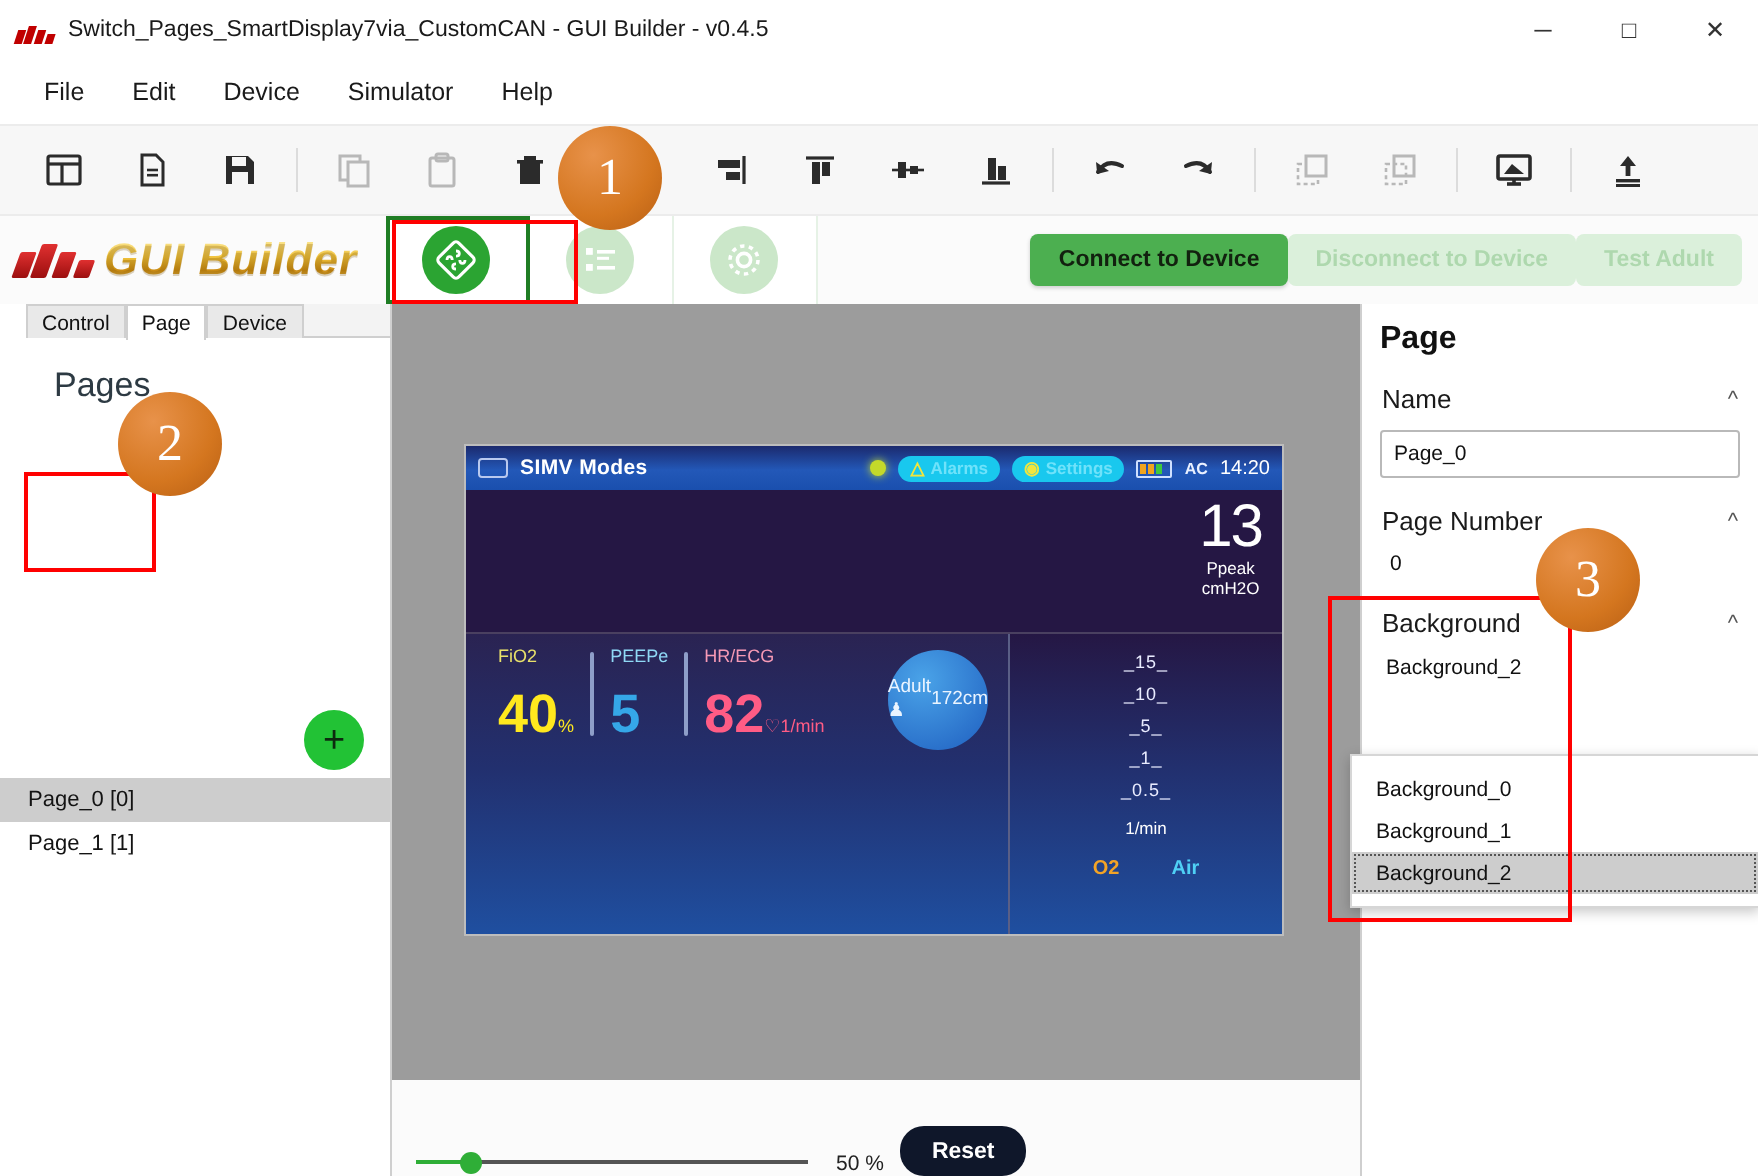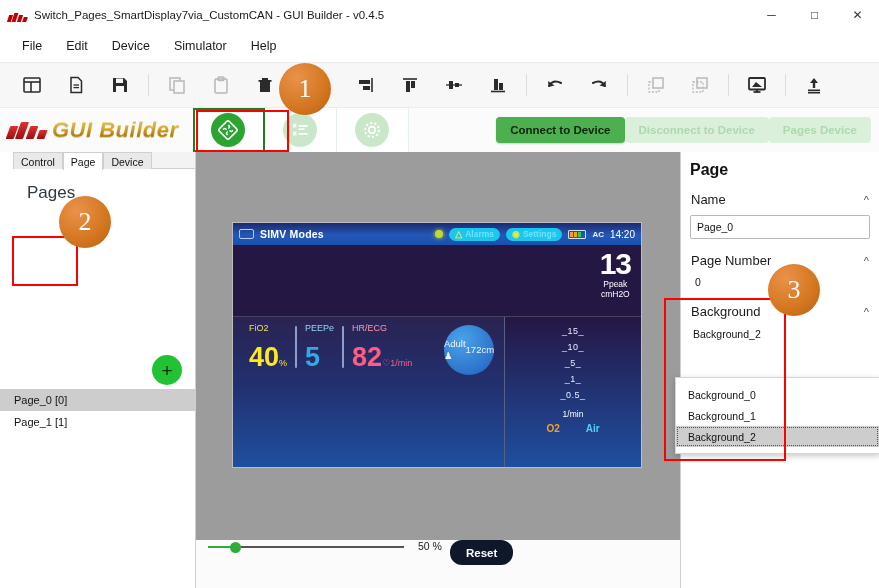--- a/index.html
+++ b/index.html
@@ -114,21 +114,21 @@
   }
   .pagelist .row.selected { background:#cdcdcd; }
 
   
   .canvas {
     position:absolute; left:196px; top:152px; width:484px; height:388px; background:#9c9c9c;
   }
   .canvas-bottom {
     position:absolute; left:196px; top:540px; width:484px; height:48px; background:#fbfbfb;
   }
-  .zoomrow { display:flex; align-items:flex-start; height:48px; padding-left:12px; gap:8px; }
+  .zoomrow { display:flex; align-items:flex-end; height:48px; padding-left:12px; gap:8px; }
   .slider { position:relative; width:196px; height:14px; display:flex; align-items:center; }
   .slider .track { position:absolute; left:0; right:0; height:2px; background:#555; }
   .slider .fill { position:absolute; left:0; width:22px; height:2px; background:#2fae37; }
   .slider .knob { position:absolute; left:22px; width:11px; height:11px; border-radius:50%; background:#2fae37; }
   .zoompct { font-size:10.5px; color:#222; margin-left:6px; }
   .resetbtn {
     height:25px; padding:12px 16px; border-radius:12px; background:#0f172a; color:#ffffff;
     font-size:11.5px; font-weight:bold; display:flex; align-items:center; justify-content:center;
   }
 
@@ -155,21 +155,21 @@
   .batt i { display:block; width:3px; height:100%; background:#f0a41e; }
   .batt i:nth-child(3){background:#3ec93e;}
   .ac { color:#e9f0ff; font-size:8px; font-weight:bold; }
   .clock { color:#ffffff; font-size:10px; }
 
   .scr-upper {
     height:72px; width:100%; background:#251744; position:relative;
     border-bottom:1px solid #4a4060;
   }
   .ppeak { position:absolute; right:10px; top:4px; text-align:center; color:#fff; }
-  .ppeak .val { font-size:30px; font-weight:bold; line-height:30px; letter-spacing:-1px; }
+  .ppeak .val { font-size:30px; font-weight:normal; line-height:30px; letter-spacing:-1px; }
   .ppeak .lbl { font-size:8.5px; line-height:10px; }
   .ppeak .unit { font-size:8.5px; line-height:10px; }
 
   .scr-lower { height:150px; width:100%; display:flex; }
   .vitals {
     width:272px; background:linear-gradient(180deg,#2a2352 0%,#22306f 45%,#1f4fa0 100%);
     position:relative; border-right:1px solid #5a5f86;
   }
   .vrow { display:flex; align-items:flex-start; padding:6px 0 0 8px; gap:0px; }
   .vitem { padding:0 8px; }
@@ -185,21 +185,21 @@
     background:radial-gradient(circle at 35% 30%, #4aa3e8, #1f5fc0);
     display:flex; flex-direction:row; align-items:center; justify-content:center;
     color:#eaf4ff; font-size:9.5px; line-height:12px;
   }
   .scale {
     flex:1; background:linear-gradient(180deg,#251744 0%,#22306f 45%,#1f4fa0 100%);
     display:flex; flex-direction:column; align-items:center; padding-top:6px;
   }
   .scale .tick { color:#e9ecff; font-size:9px; line-height:16px; letter-spacing:.5px; }
   .scale .u { color:#ffffff; font-size:8.5px; margin-top:6px; }
-  .gases { display:flex; gap:26px; margin-top:4px; font-size:10px; font-weight:bold; }
+  .gases { display:flex; gap:26px; margin-top:10px; font-size:10px; font-weight:bold; }
   .gases .o2 { color:#f2a326; } .gases .air { color:#4fd0f5; }
 
   
   .rightpanel {
     position:absolute; left:680px; top:152px; width:199px; height:436px;
     background:#ffffff; border-left:1px solid #cfcfcf;
   }
   .rp-title { font-size:16px; font-weight:bold; color:#111; padding:9px 0 7px 9px; }
   .rp-sec {
     display:flex; align-items:center; justify-content:space-between;
@@ -416,21 +416,21 @@
                 <circle cx="11" cy="11" r="3.3"></circle>
                 <circle cx="11" cy="11" r="7" stroke-dasharray="2.2 2.2"></circle>
               </g>
             </svg>
         </div>
       </div>
     </div>
     <div class="devbtns">
       <div class="devbtn primary">Connect to Device</div>
       <div class="devbtn disabled">Disconnect to Device</div>
-      <div class="devbtn disabled">Pages Device</div>
+      <div class="devbtn disabled">Test Adult</div>
     </div>
   </div>
 
   <div class="leftpanel">
     <div class="tabstrip">
       <div class="tab">Control</div>
       <div class="tab active">Page</div>
       <div class="tab">Device</div>
     </div>
     <div class="pages-title">Pages</div>

